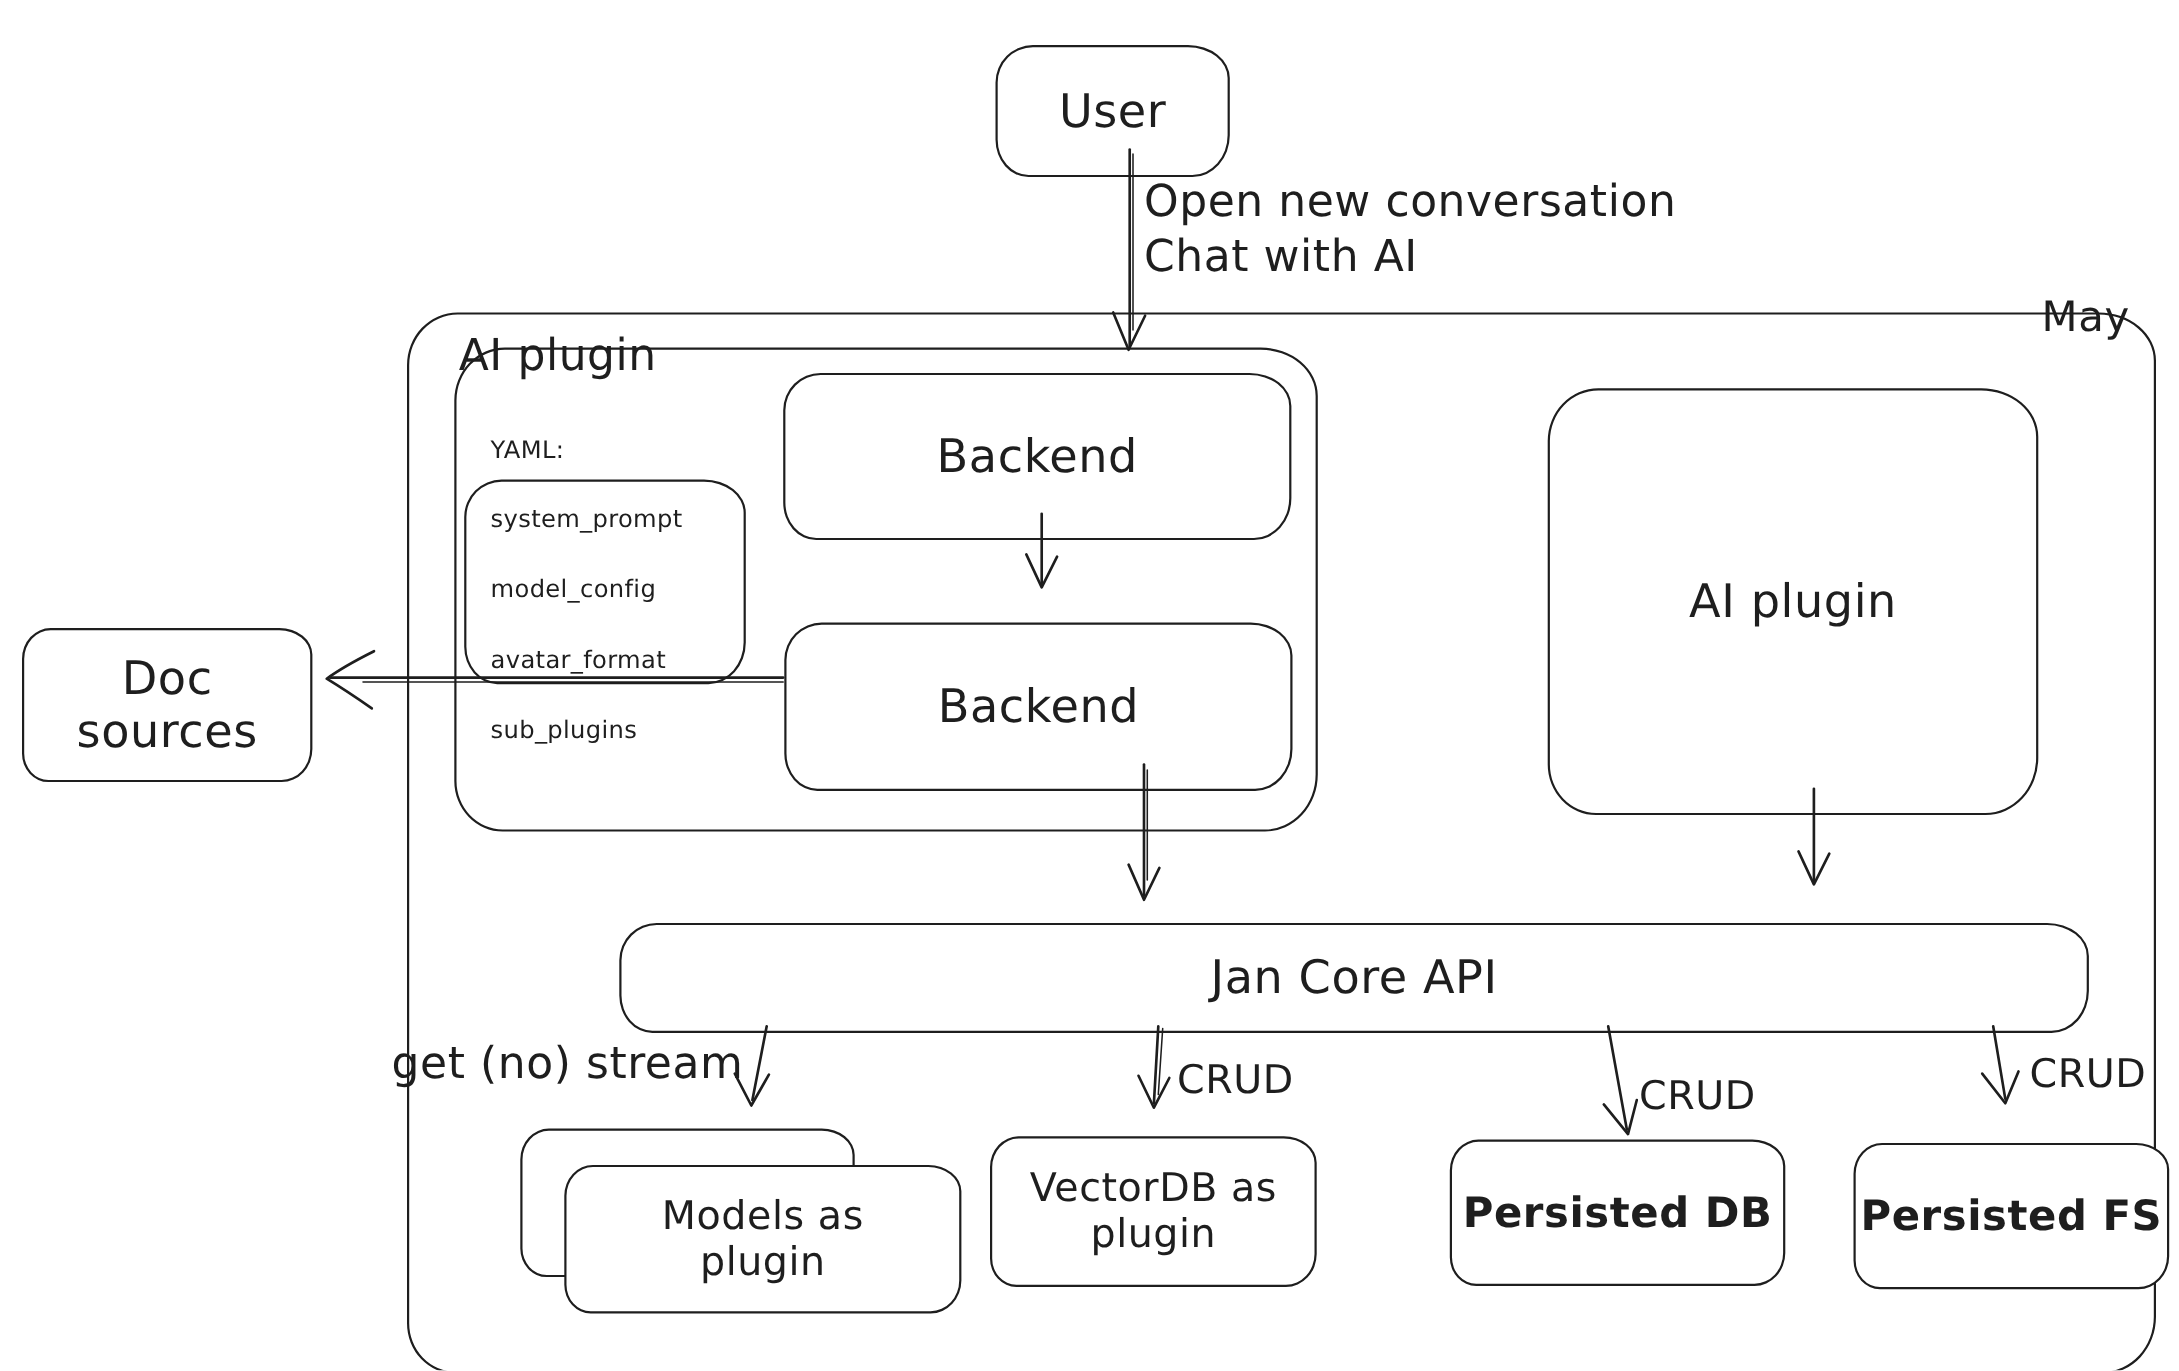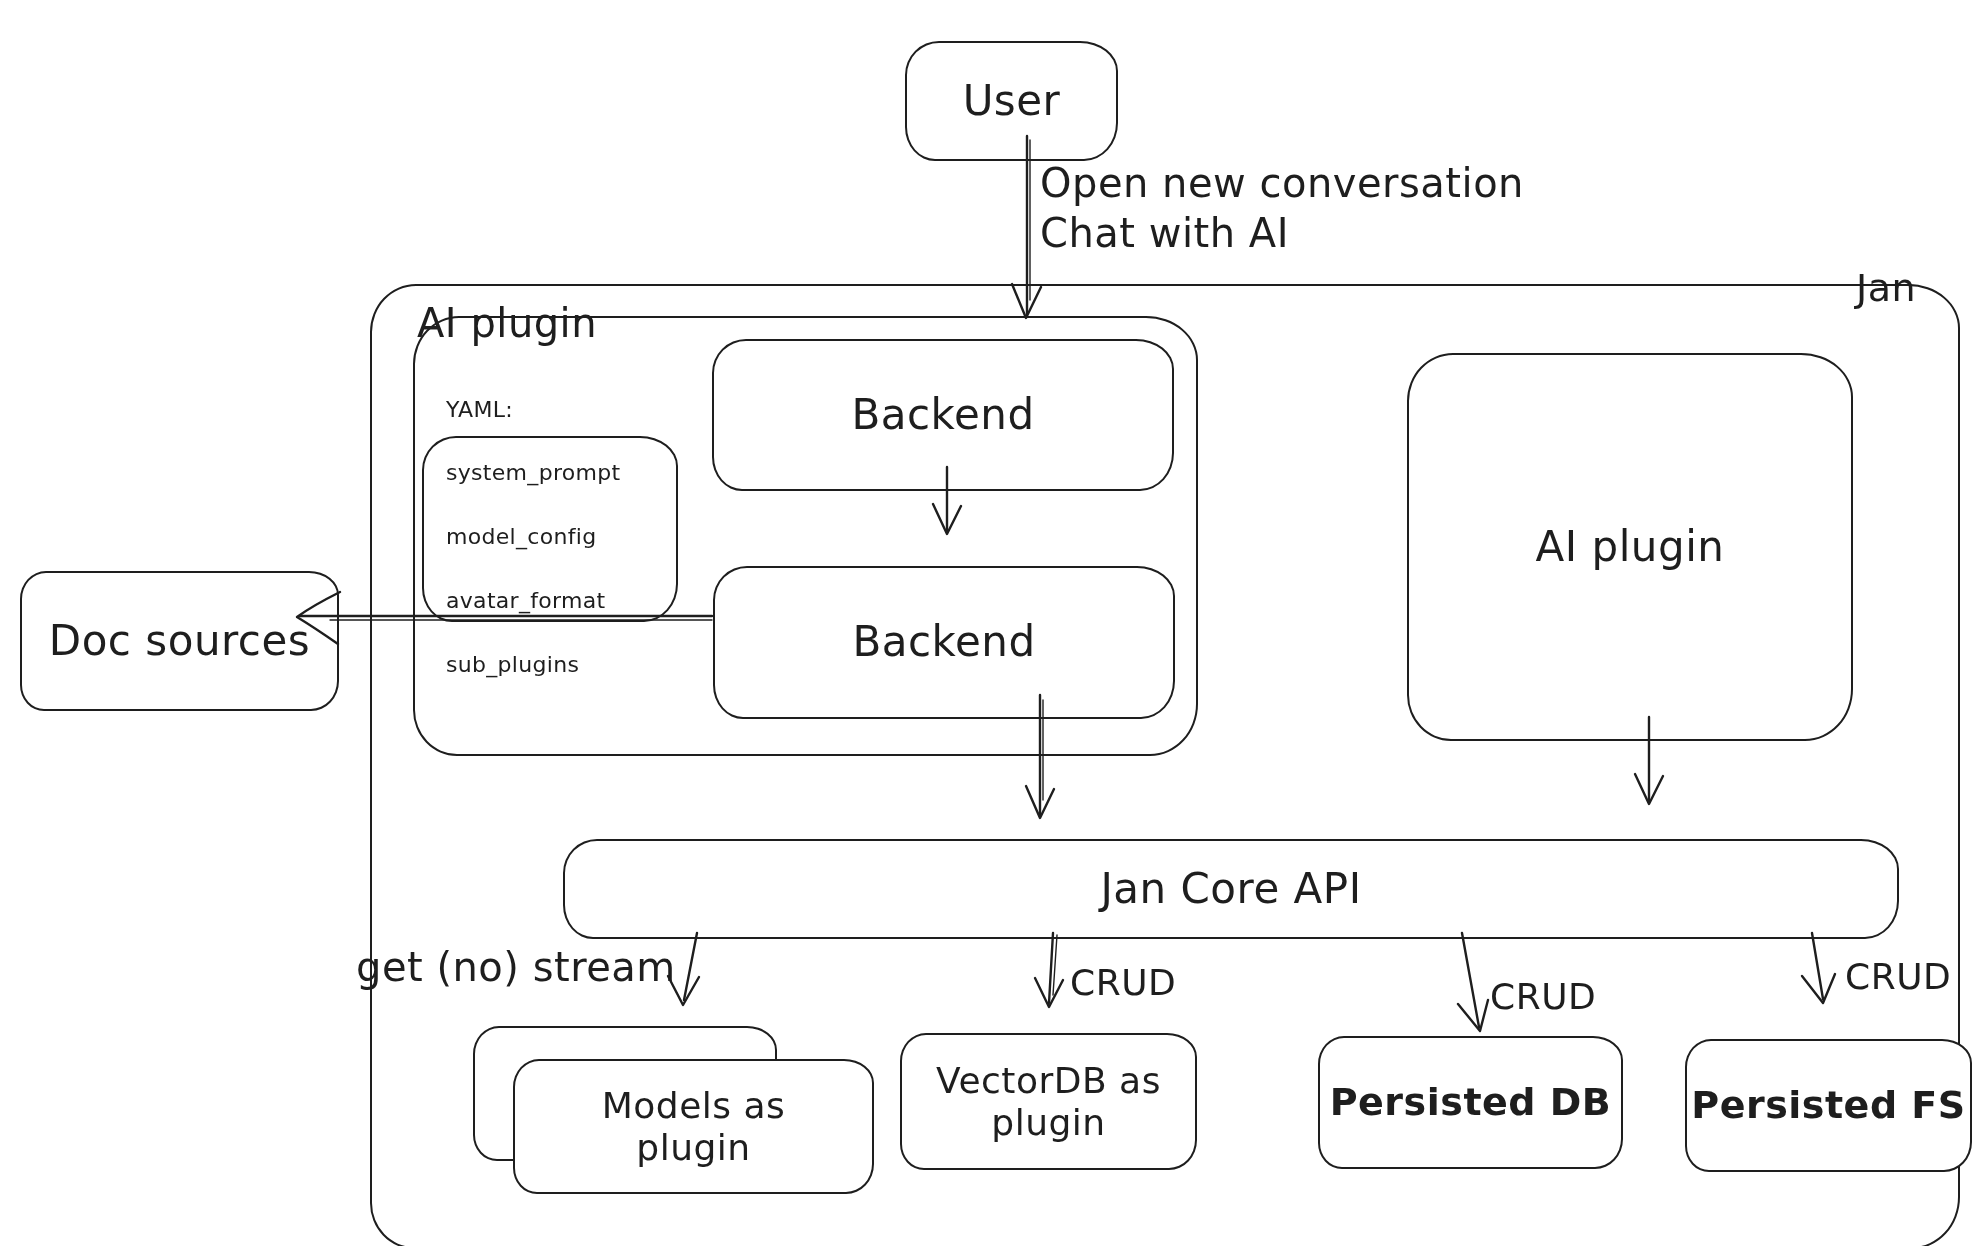--- a/index.html
+++ b/index.html
@@ -42,21 +42,21 @@
   .edges{position:absolute;left:0;top:0;pointer-events:none;}
   .edges path{stroke:var(--stroke);stroke-width:2.4;fill:none;stroke-linecap:round;stroke-linejoin:round;}
   .edges path.thin{stroke-width:1.4;}
 </style>
 </head>
 <body>
 
 <div class="canvas">
 
   <div class="box container r-lg" style="left:370px;top:258px;width:1590px;height:965px;"></div>
-  <div class="corner-label" style="left:1856px;top:266px;font-size:38px;">Jan</div>
+  <div class="corner-label" style="left:1856px;top:266px;font-size:38px;">May</div>
 
   <div class="box container r-lg" style="left:413px;top:290px;width:785px;height:440px;"></div>
   <div class="corner-label" style="left:417px;top:300px;">AI plugin</div>
 
   <div class="box r-md" style="left:905px;top:15px;width:213px;height:120px;">
     <span class="node-label">User</span>
   </div>
 
   <div class="box r-md" style="left:712px;top:313px;width:462px;height:152px;">
     <span class="node-label">Backend</span>
@@ -69,21 +69,21 @@
       <div>model_config</div>
       <div>avatar_format</div>
       <div>sub_plugins</div>
     </div>
   </div>
 
   <div class="box r-md" style="left:713px;top:540px;width:462px;height:153px;">
     <span class="node-label">Backend</span>
   </div>
 
-  <div class="box r-sm" style="left:20px;top:545px;width:319px;height:140px;">
+  <div class="box r-sm" style="left:20px;top:545px;width:264px;height:140px;">
     <span class="node-label">Doc sources</span>
   </div>
 
   <div class="box r-lg" style="left:1407px;top:327px;width:446px;height:388px;">
     <span class="node-label">AI plugin</span>
   </div>
 
   <div class="box r-md" style="left:563px;top:813px;width:1336px;height:100px;">
     <span class="node-label">Jan Core API</span>
   </div>

